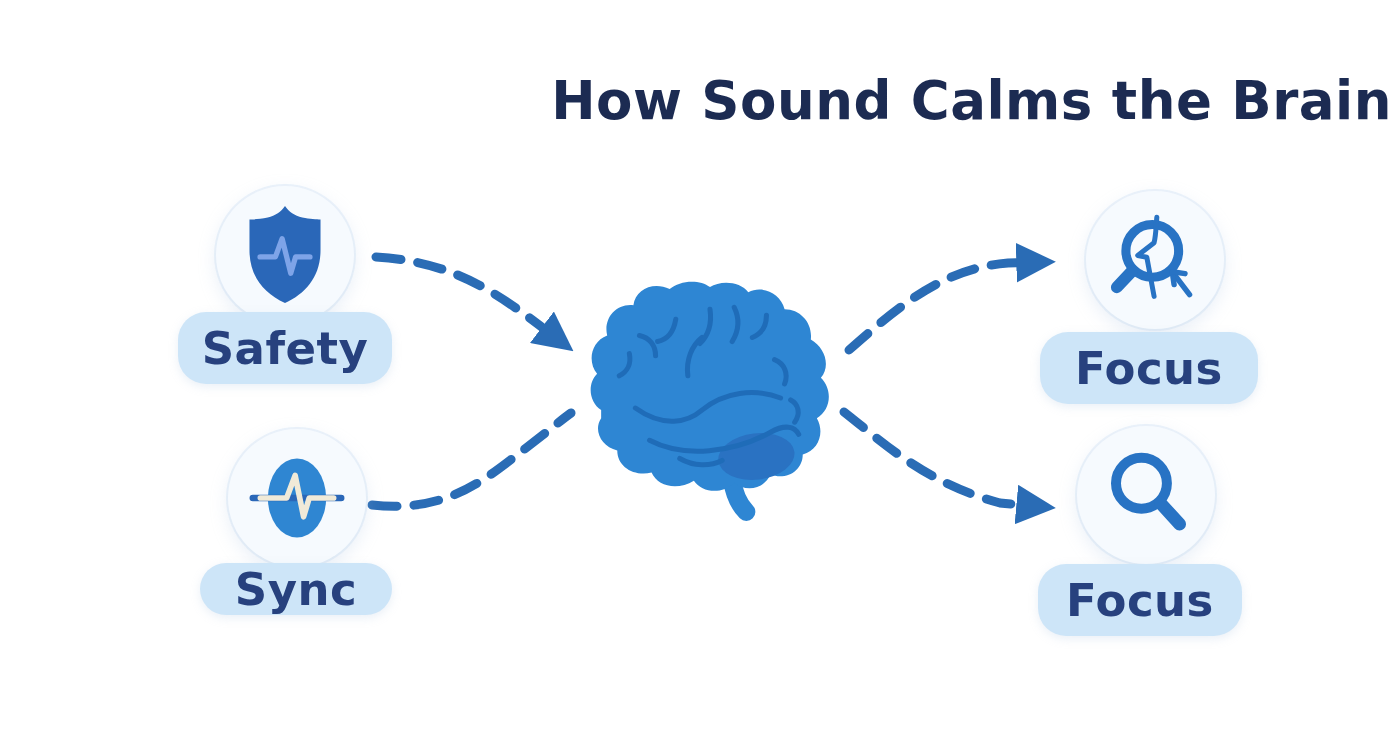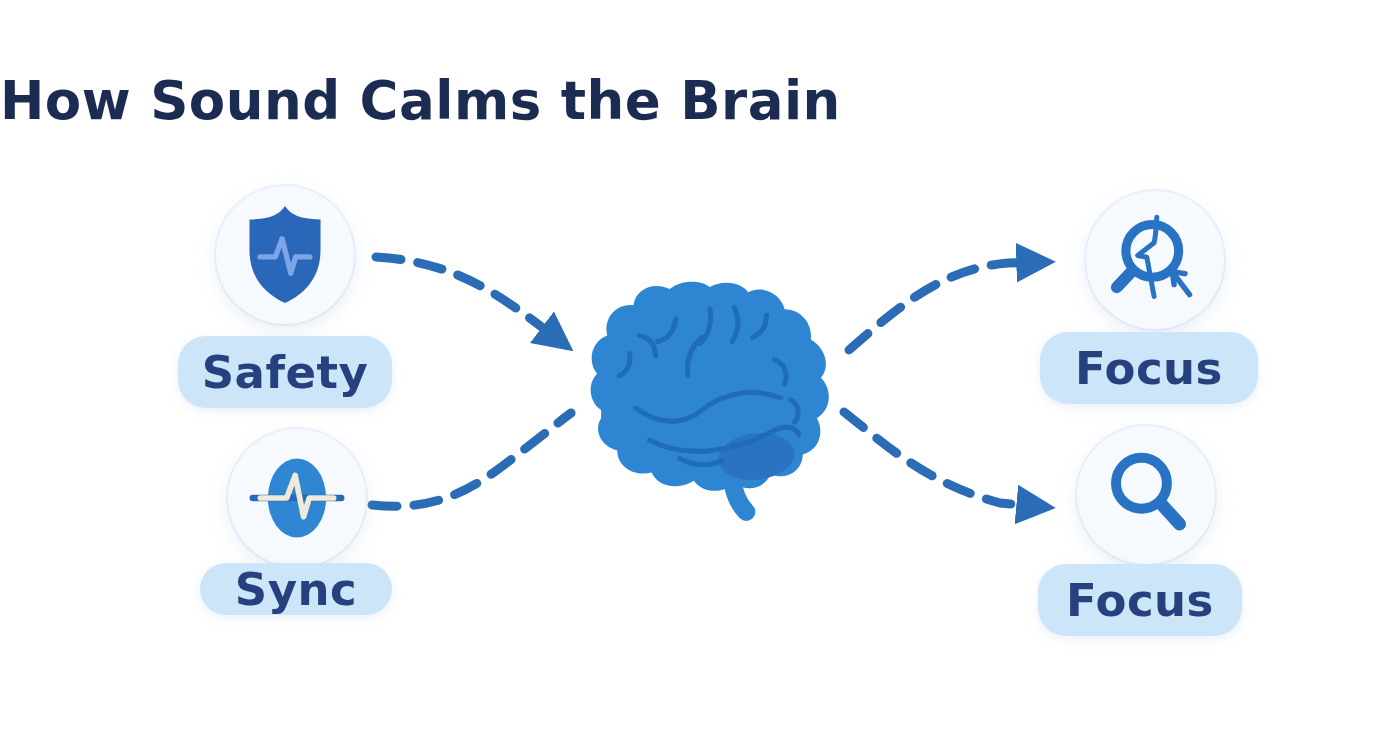--- a/index.html
+++ b/index.html
@@ -5,41 +5,41 @@
   html,body{margin:0;padding:0;background:#ffffff;}
   .canvas{
     position:relative;
     width:1392px;height:752px;
     background:var(--background,#ffffff);
     overflow:hidden;
     font-family:"DejaVu Sans","Liberation Sans",sans-serif;
   }
   .title{
     position:absolute;left:0;top:70px;width:100%;
-    text-align:left;
+    text-align:right;
     font-size:53px;font-weight:800;letter-spacing:.5px;
     color:var(--title-text,#1c2b52);
   }
   .icon-circle{
     position:absolute;width:138px;height:138px;border-radius:50%;
     background:var(--icon-circle-bg,#f6fafe);
     box-shadow:0 6px 18px rgba(170,195,225,.28), 0 0 0 2px rgba(225,236,248,.6);
     display:flex;align-items:center;justify-content:center;
   }
   .pill{
     position:absolute;
     background:var(--pill-bg,#cde5f8);
     border-radius:28px;
     display:flex;align-items:center;justify-content:center;
     color:var(--pill-text,#27417e);
     font-size:45px;font-weight:700;letter-spacing:.5px;
     box-shadow:0 3px 10px rgba(170,195,225,.25);
   }
   .safety-circle{left:216px;top:186px;}
-  .safety-pill{left:178px;top:336px;width:214px;height:72px;}
+  .safety-pill{left:178px;top:312px;width:214px;height:72px;}
   .sync-circle{left:228px;top:429px;}
   .sync-pill{left:200px;top:563px;width:192px;height:52px;}
   .focus-top-circle{left:1086px;top:191px;}
   .focus-top-pill{left:1040px;top:332px;width:218px;height:72px;}
   .focus-bottom-circle{left:1077px;top:426px;}
   .focus-bottom-pill{left:1038px;top:564px;width:204px;height:72px;}
   .arrows-layer{position:absolute;left:0;top:0;width:1392px;height:752px;}
   .brain-wrap{position:absolute;left:583px;top:278px;width:252px;height:244px;}
 </style>
 </head>

